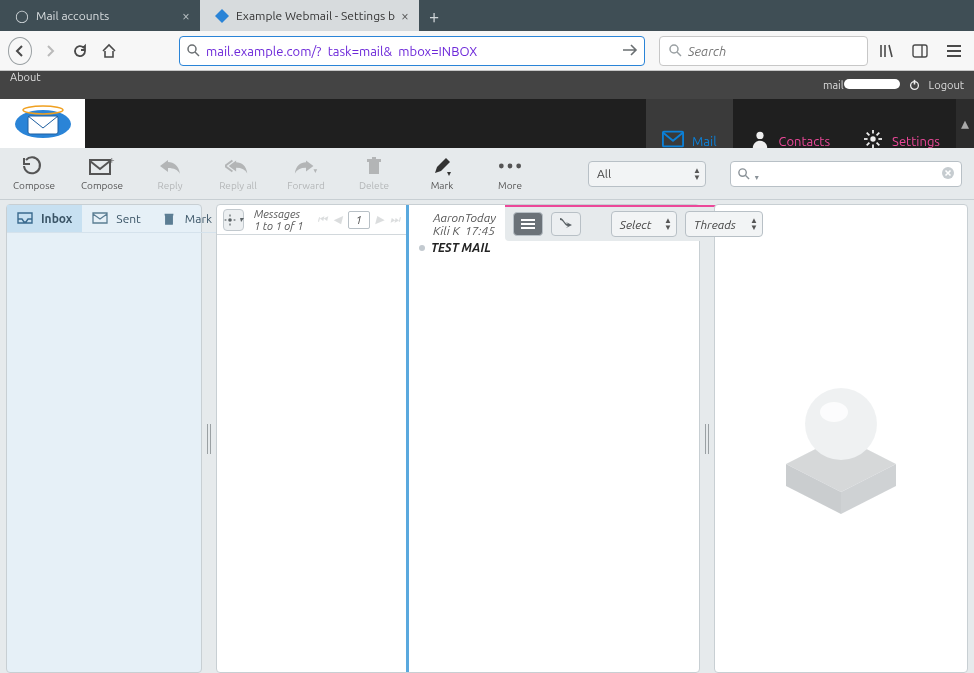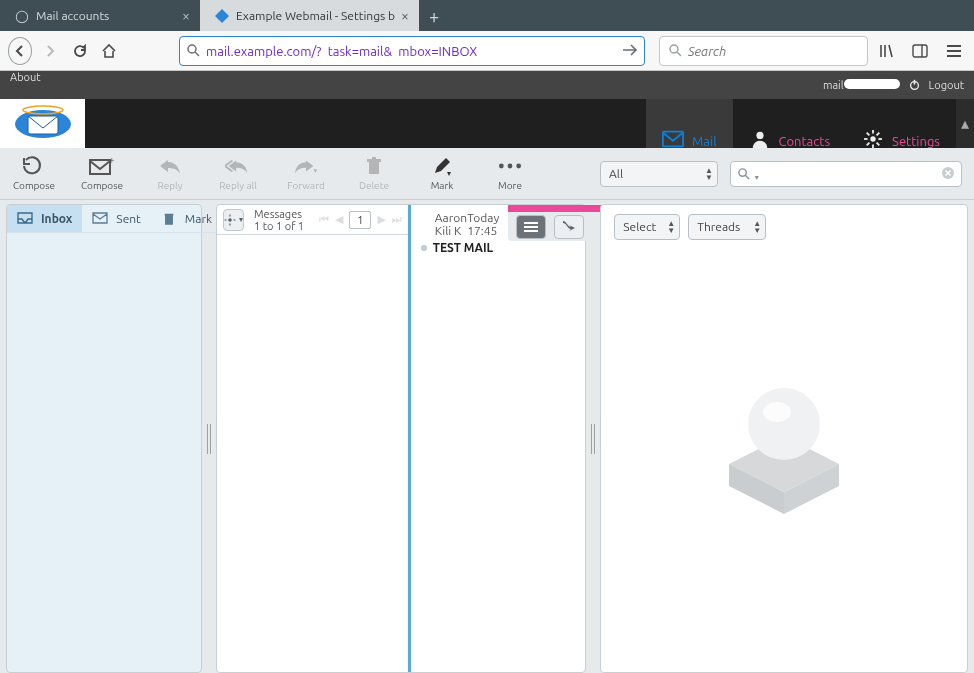--- a/index.html
+++ b/index.html
@@ -37,21 +37,21 @@
   .navtab.active { background:#3a3a3a; color:#0b80d8; }
   .navtab.active .txt { color:#0b80d8; }
   .navtab .txt { color:#ec4899; }
   .navtab svg { width:22px; height:18px; }
   .collapse-btn { width:18px; background:#2c2c2c; display:flex; align-items:center; justify-content:center; color:#aaa; cursor:pointer; }
   
   .toolbars { height: 52px; background:#e6eaec; border-bottom:1px solid #c8cfd3; display:flex; align-items:center; padding:0 12px; gap:24px; }
   .tbtn { display:flex; flex-direction:column; align-items:center; gap:4px; font-size:10px; color:#555; cursor:pointer; width:44px; }
   .tbtn.disabled { opacity:.35; cursor:default; }
   .tbtn svg { width:26px; height:20px; }
-  .toolbars .right-controls { margin-left:auto; display:flex; align-items:flex-start; gap:12px; }
+  .toolbars .right-controls { margin-left:auto; display:flex; align-items:flex-start; gap:24px; }
   .select-wrap { height:26px; border:1px solid #b8c0c6; border-radius:4px; background:#f2f4f5; display:flex; align-items:center; padding:0 22px 0 8px; font-size:12px; color:#444; position:relative; cursor:pointer; }
   .select-wrap .arrows { position:absolute; right:4px; top:50%; transform:translateY(-50%); font-size:8px; color:#555; line-height:7px; text-align:center; }
   .quicksearch { height:26px; width:232px; border:1px solid #b8c0c6; border-radius:4px; background:#fff; display:flex; align-items:center; padding:0 6px; }
   .quicksearch input { flex:1; border:none; outline:none; }
   .quicksearch .mag, .quicksearch .clear { color:#8a9298; cursor:pointer; }
   .quicksearch .mag::after{content:"▾"; font-size:8px; margin-left:1px;}
   
   .panes { display:flex; height: calc(673px - 31px - 40px - 22px - 49px - 52px); padding:4px 6px 6px 6px; gap:0; background:#e6eaec; }
   .pane { background:#fff; border:1px solid #c8cfd3; border-radius:4px; display:flex; flex-direction:row; }
   .splitter { width:14px; display:flex; align-items:center; justify-content:center; color:#9aa0a3; cursor:col-resize; }
@@ -60,32 +60,32 @@
   
   .folders { width:196px; background:#e6f0f7; }
   .folder { height:28px; display:flex; align-items:center; gap:8px; padding:0 10px; border-bottom:1px solid #d5e2ec; font-size:12px; color:#3a5466; cursor:pointer; }
   .folder.active { background:#c7e0f1; font-weight:bold; }
   .folder svg { width:16px; height:14px; }
   .folders .filler { flex:1; }
   .folders-footer { height:36px; border-top:1px solid #c8cfd3; background:#e6eaec; display:flex; align-items:center; padding:0 6px; margin:0 -1px -1px -1px; border-radius:0 0 4px 4px; }
   .gearbtn { width:34px; height:26px; border:1px solid #c2c9ce; border-radius:4px; background:#eceff1; display:flex; align-items:center; justify-content:center; color:#5b6266; cursor:pointer; }
   .gearbtn::after{content:"▾"; font-size:8px; margin-left:3px;}
   
-  .msglist { width:370px; }
+  .msglist { width:484px;font-style:italic; }
   .listhdr { height:30px; border-bottom:1px solid #d2d8dc; display:flex; align-items:center; padding:0 6px; gap:10px; font-size:11px; color:#555; }
   .listhdr .pager { margin-left:auto; display:flex; align-items:center; gap:6px; color:#9aa0a3; }
   .pgbtn { cursor:pointer; }
   .pgbtn.disabled { opacity:.35; cursor:default; }
   .pgcur { width:22px; height:18px; border:1px solid #b8c0c6; border-radius:2px; display:flex; align-items:center; justify-content:center; font-size:11px; color:#444; background:#fff; }
   .msgitem { padding:6px 10px 8px 24px; border-left:3px solid #5aa9de; font-size:12px; color:#333; cursor:pointer; }
   .msgitem .row1 { display:flex; justify-content:space-between; color:#555; }
   .msgitem .row2 { margin-top:4px; font-weight:bold; color:#222; display:flex; align-items:center; gap:6px; }
   .dot { width:6px; height:6px; background:#c3cad0; border-radius:50%; margin-left:-14px; }
   .msglist .filler { flex:1; }
-  .msglist-footer { height:36px; border-top:7px solid #ec4899; background:#e6eaec; display:flex; align-items:center; padding:0 8px; gap:8px; margin:0 -1px -1px -1px; border-radius:0 0 4px 4px; }
+  .msglist-footer { height:36px; border-top:2px solid #ec4899; background:#e6eaec; display:flex; align-items:center; padding:0 8px; gap:8px; margin:0 -1px -1px -1px; border-radius:0 0 4px 4px; }
   .modebtn { width:30px; height:24px; border:1px solid #b8c0c6; border-radius:4px; background:#6b7278; display:flex; align-items:center; justify-content:center; cursor:pointer; }
   .modebtn.light { background:#eceff1; }
   
   .preview { flex:1; display:flex; align-items:center; justify-content:center; }
   .dim3d { opacity:.4; }
 </style>
 </head>
 <body>
 
 <div class="browser-tabs">

